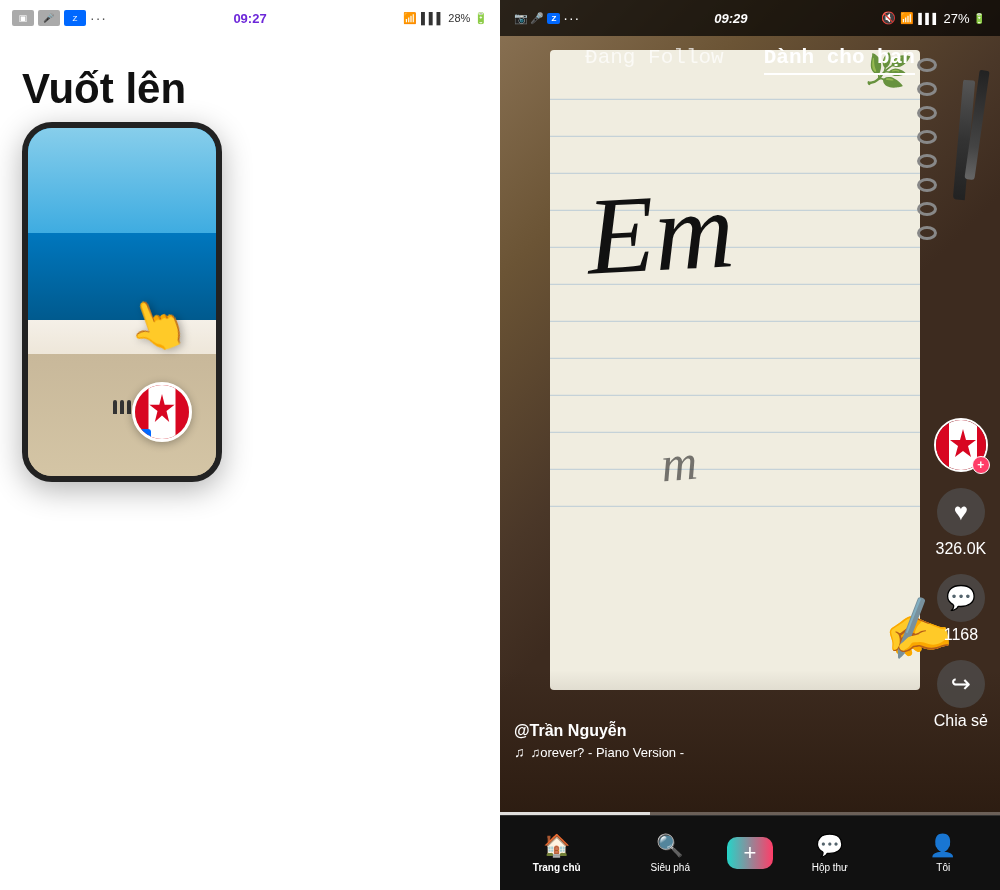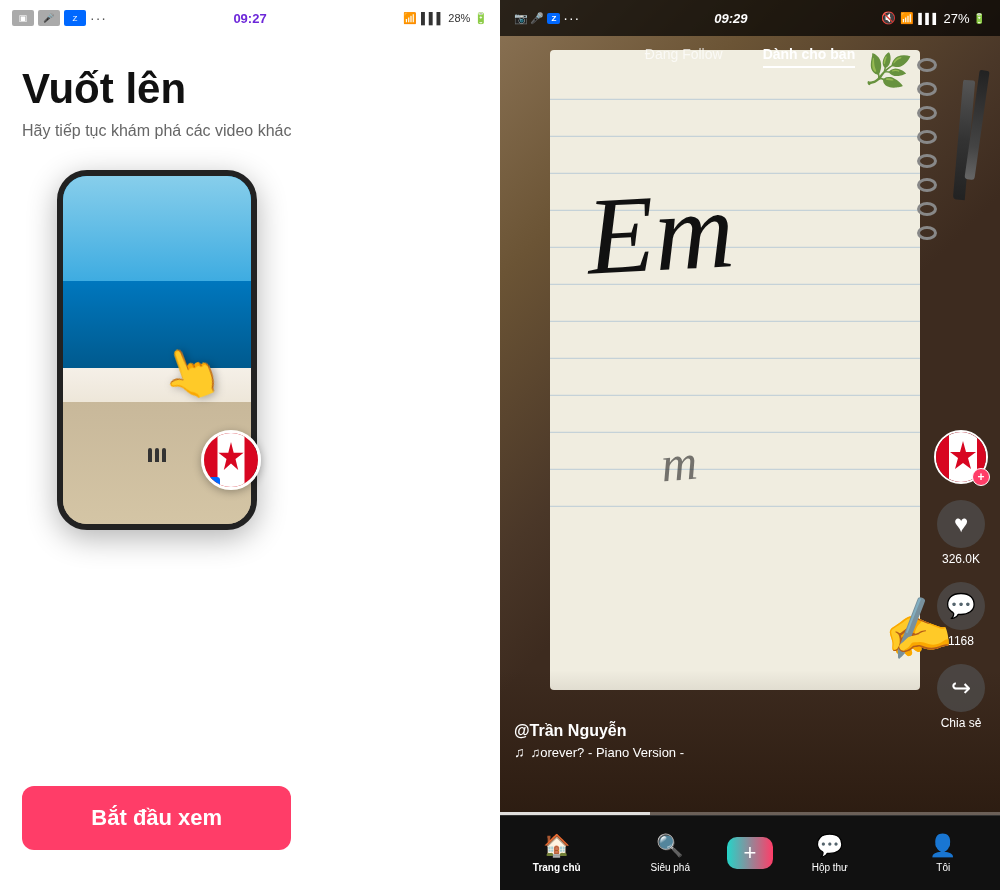--- a/index.html
+++ b/index.html
@@ -285,24 +285,25 @@
       right: 0;
       display: flex;
       justify-content: center;
       gap: 40px;
       padding: 10px 0 8px;
       background: transparent;
       z-index: 20;
     }
 
     .tab-item {
-      font-size: 14px;
+      font-size: 21px;
       color: rgba(255,255,255,0.7);
       cursor: pointer;
       padding-bottom: 4px;
+      font-family: Liberation Mono, monospace;
     }
 
     .tab-item.active {
       color: #fff;
       font-weight: 700;
       border-bottom: 2px solid #fff;
     }
 
     
     .video-bg {
@@ -415,21 +416,21 @@
       background: rgba(80,80,80,0.7);
       border-radius: 50%;
       display: flex;
       align-items: center;
       justify-content: center;
       font-size: 24px;
       color: #fff;
     }
 
     .action-count {
-      font-size: 12px;
+      font-size: 16px;
       color: #fff;
       font-weight: 500;
     }
 
     
     .user-info {
       position: absolute;
       bottom: 130px;
       left: 14px;
       right: 80px;
@@ -565,21 +566,20 @@
       <span>📶</span>
       <span>▌▌▌</span>
       <span>28%</span>
       <span>🔋</span>
     </div>
   </div>
 
 
   <div class="left-content">
     <h1 class="main-title">Vuốt lên</h1>
-    <p class="sub-title">Hãy tiếp tục khám phá các video khác</p>
 
     <div class="phone-mockup-wrapper">
       <div class="phone-mockup">
         <div class="phone-screen">
           <div class="phone-sky"></div>
           <div class="phone-water"></div>
           <div class="phone-sand"></div>
           <div class="phone-people">
             <div class="person-figure"></div>
             <div class="person-figure"></div>
@@ -592,21 +592,20 @@
       <div class="canada-flag-left">
         <svg viewBox="0 0 60 60" class="canada-flag-svg">
           <rect width="60" height="60" fill="#D80621"></rect>
           <rect x="15" y="0" width="30" height="60" fill="white"></rect>
           <polygon points="30,10 33,22 44,22 35,29 38,41 30,34 22,41 25,29 16,22 27,22" fill="#D80621"></polygon>
         </svg>
         <div class="zalo-badge">Z</div>
       </div>
     </div>
 
-    <button class="start-button">Bắt đầu xem</button>
   </div>
 </div>
 
 <div class="right-panel">
 
   <div class="right-status-bar">
     <div class="right-status-left">
       <span style="color:#fff;font-size:11px;">📷</span>
       <span style="color:#fff;font-size:11px;">🎤</span>
       <span style="background:#0068ff;color:#fff;font-size:8px;padding:1px 4px;border-radius:2px;font-weight:bold;">Z</span>

